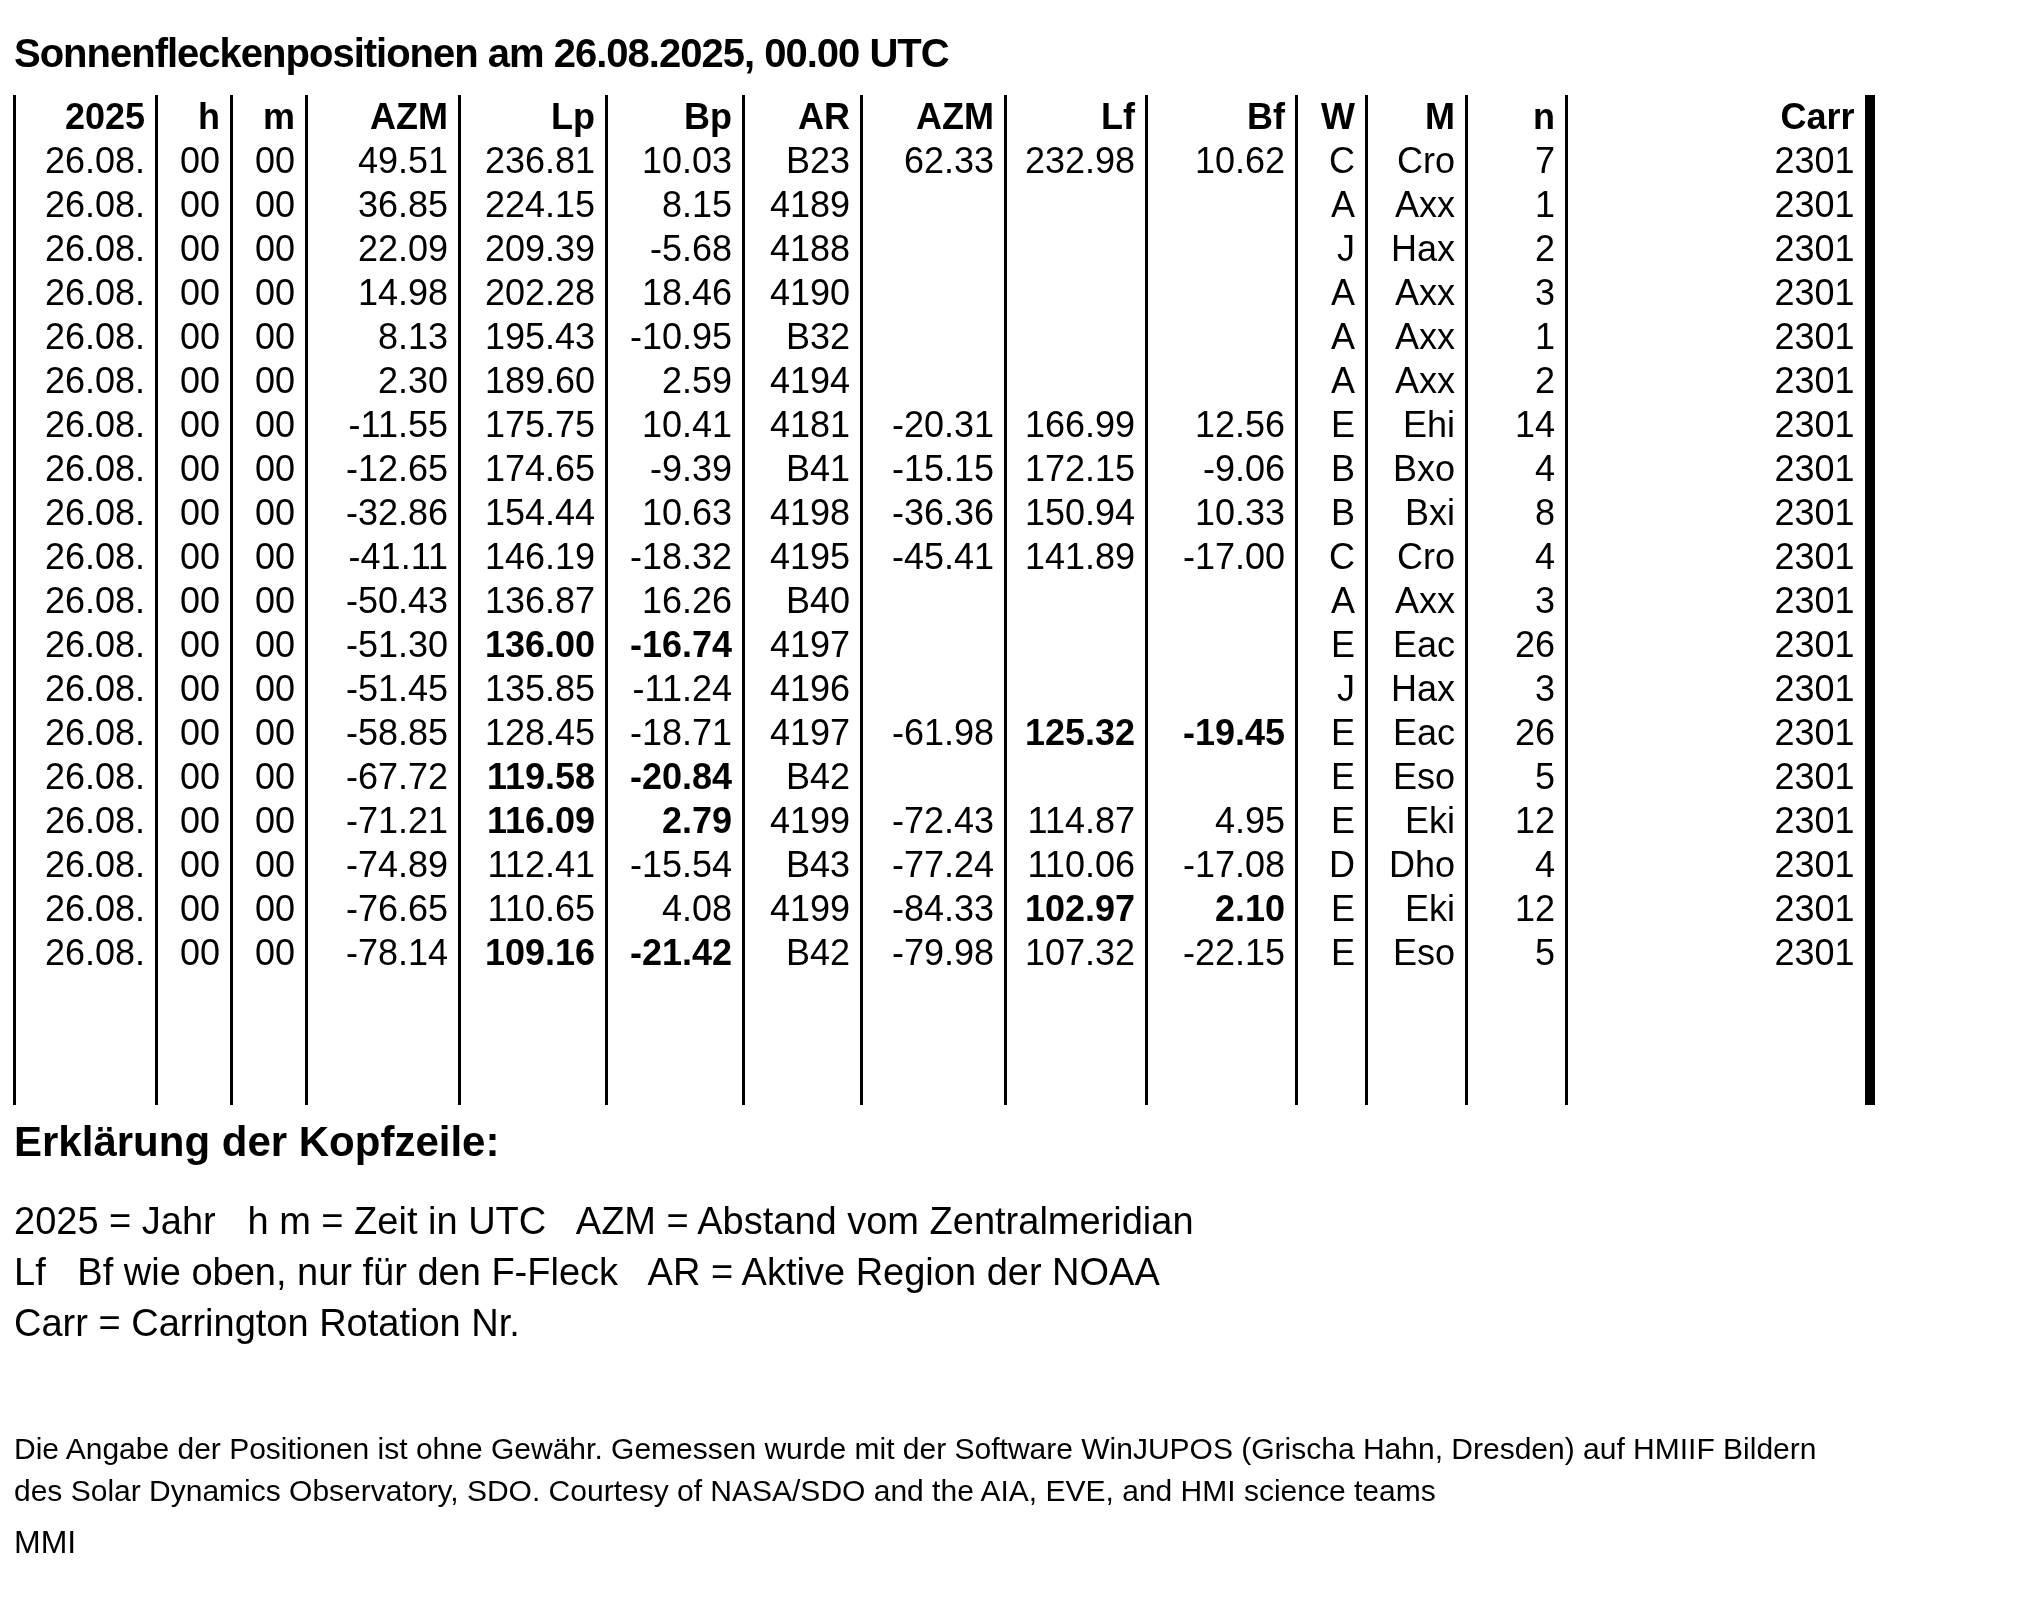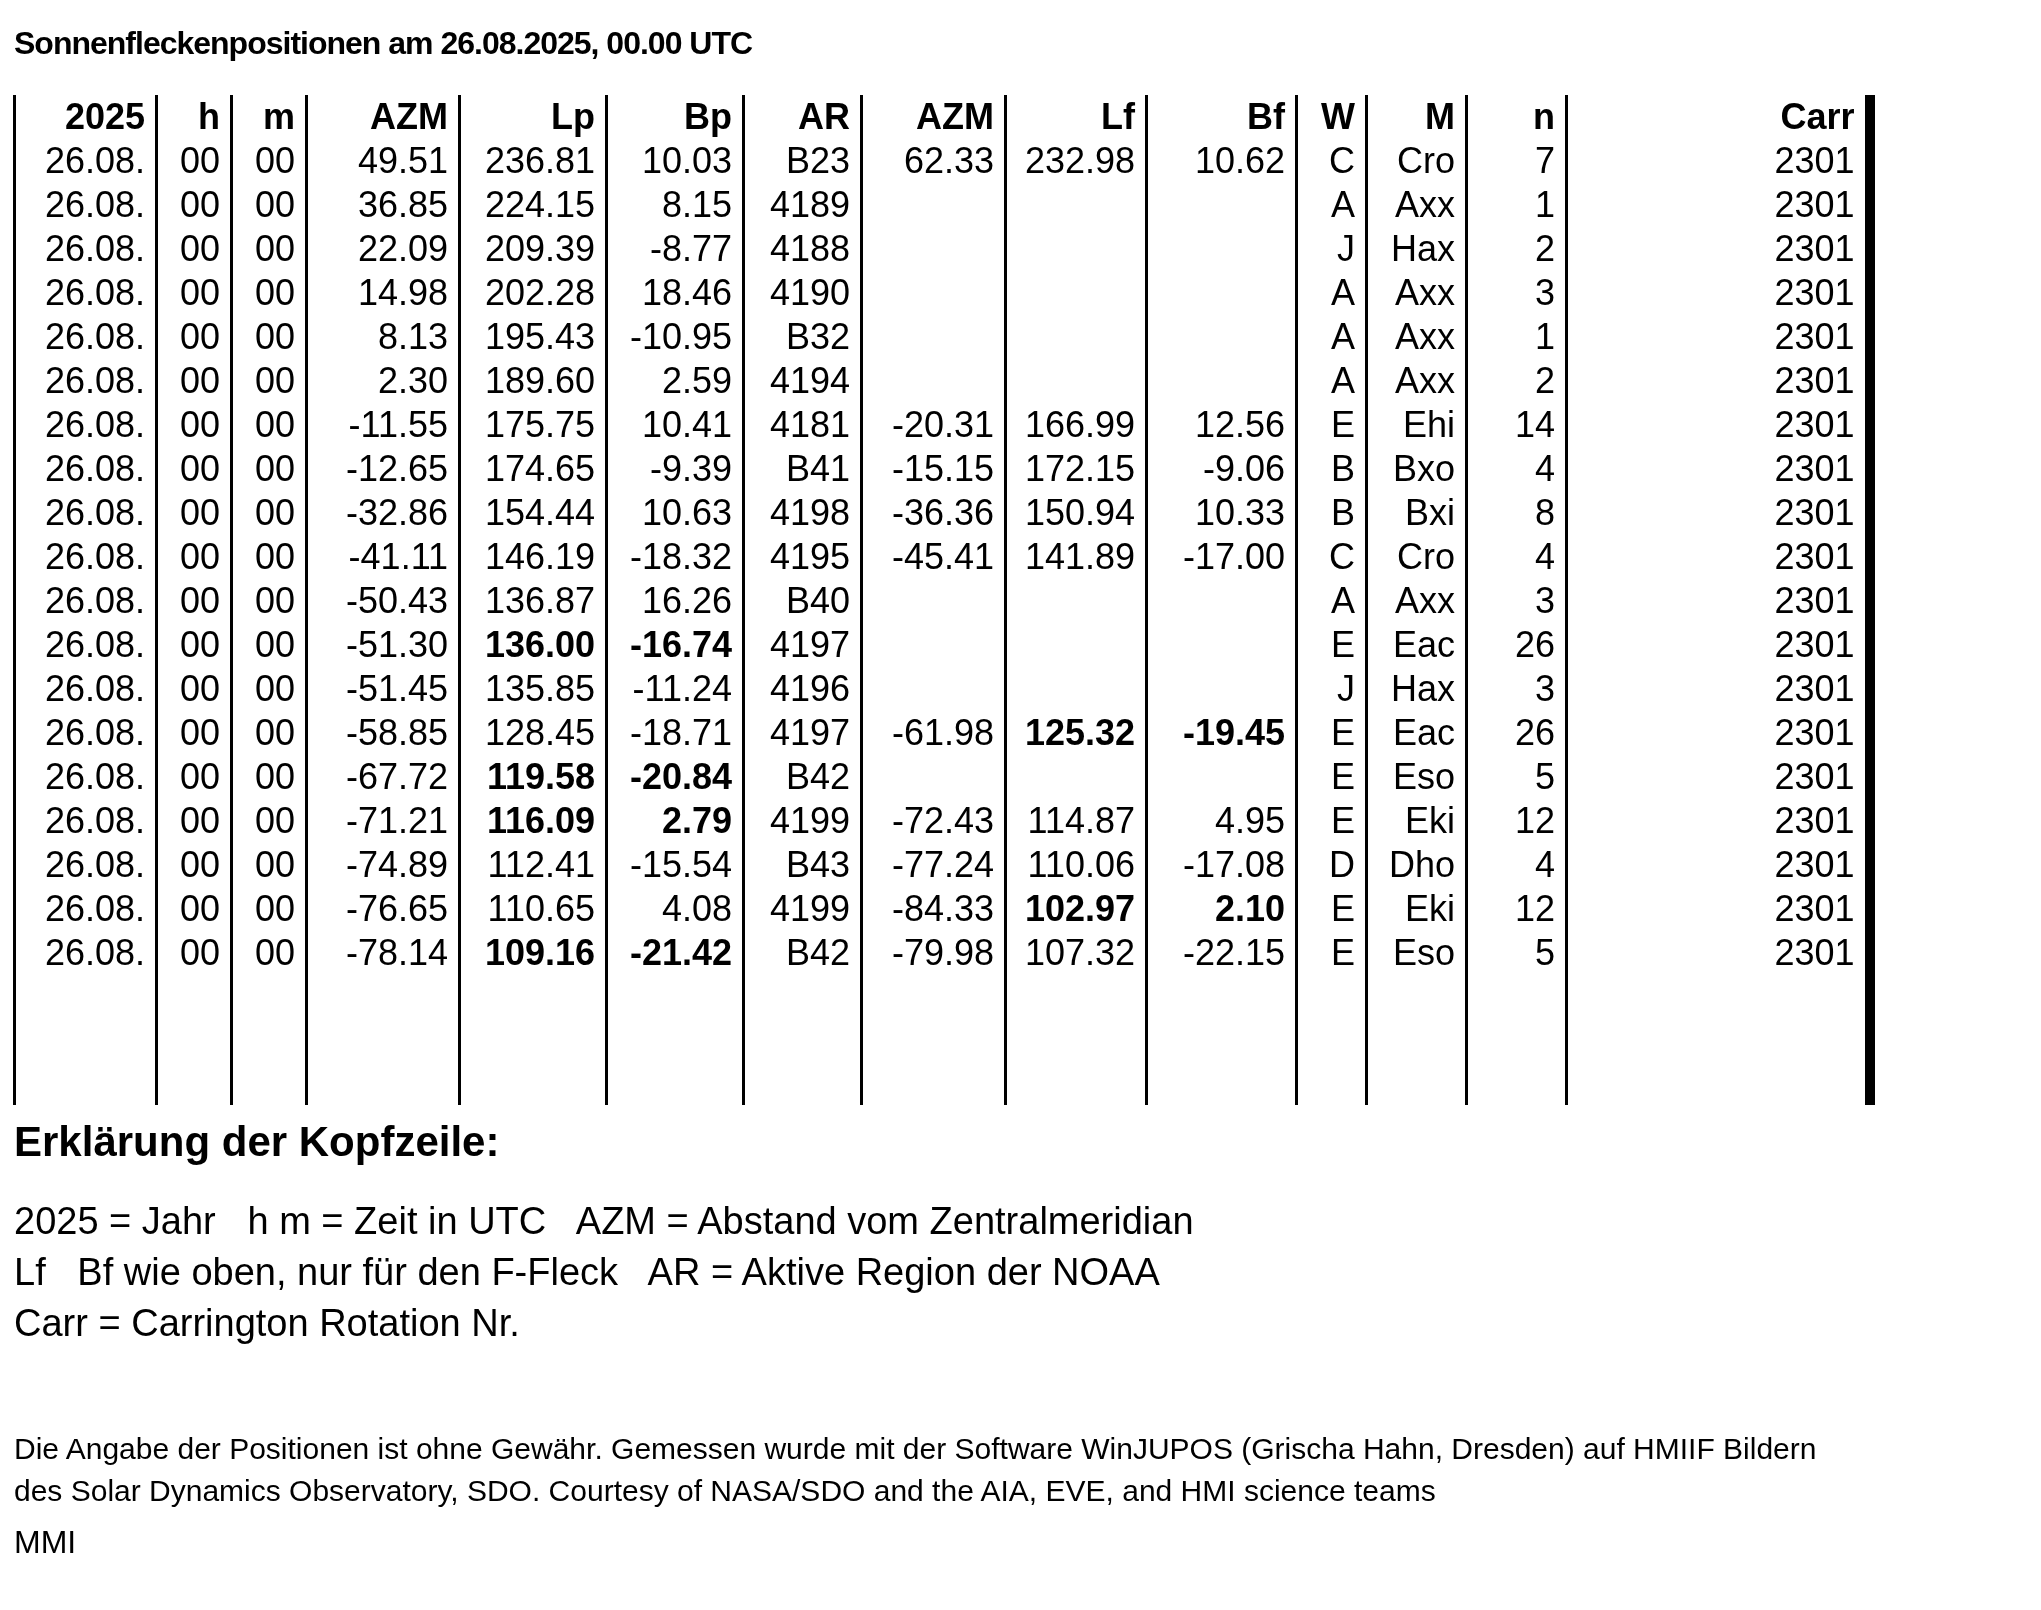--- a/index.html
+++ b/index.html
@@ -12,21 +12,21 @@
     height: 1610px;
     position: relative;
     overflow: hidden;
     font-family: "Liberation Sans", sans-serif;
     color: #000000;
   }
   .page-title {
     position: absolute;
     left: 14px;
     top: 4px;
-    font-size: 32px;
+    font-size: 40px;
     font-weight: bold;
     letter-spacing: -1px;
     white-space: pre;
   }
   .table-wrap {
     position: absolute;
     left: 13px;
     top: 95px;
   }
   table.sunspots {
@@ -155,21 +155,21 @@
           <td>Axx</td>
           <td>1</td>
           <td>2301</td>
         </tr>
         <tr>
           <td>26.08.</td>
           <td>00</td>
           <td>00</td>
           <td>22.09</td>
           <td>209.39</td>
-          <td>-8.77</td>
+          <td>-5.68</td>
           <td>4188</td>
           <td></td>
           <td></td>
           <td></td>
           <td>J</td>
           <td>Hax</td>
           <td>2</td>
           <td>2301</td>
         </tr>
         <tr>

